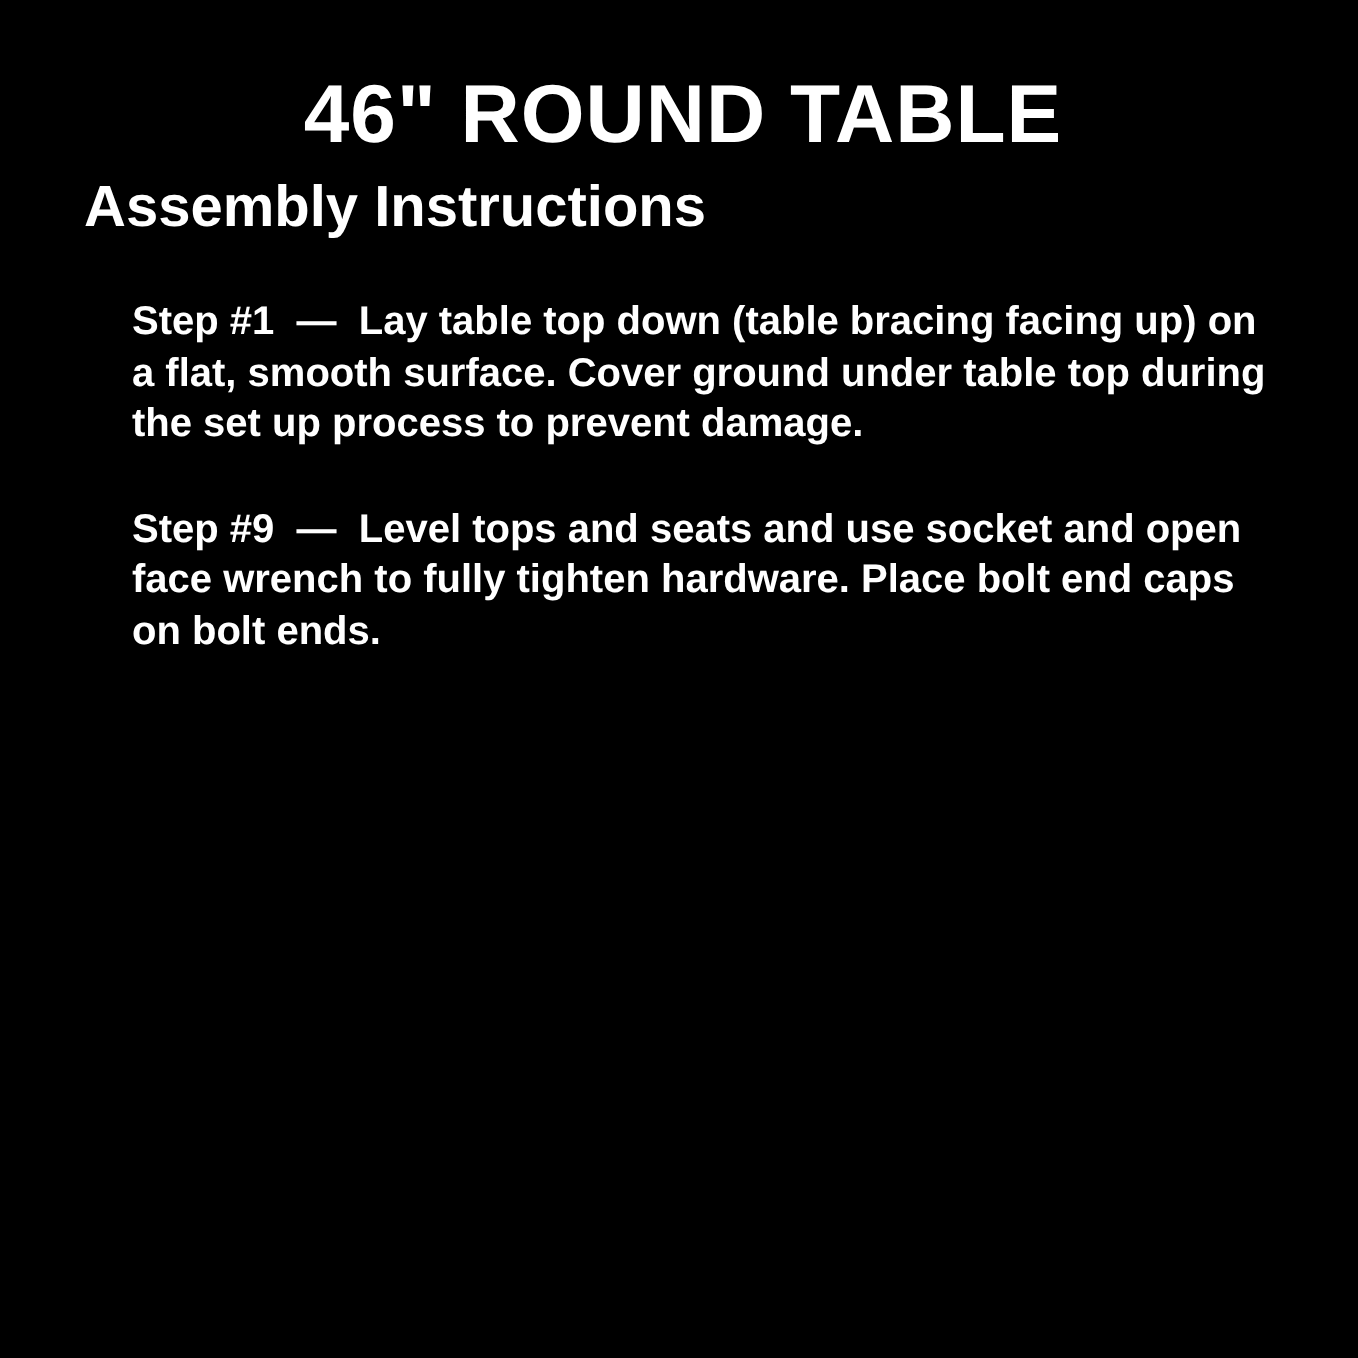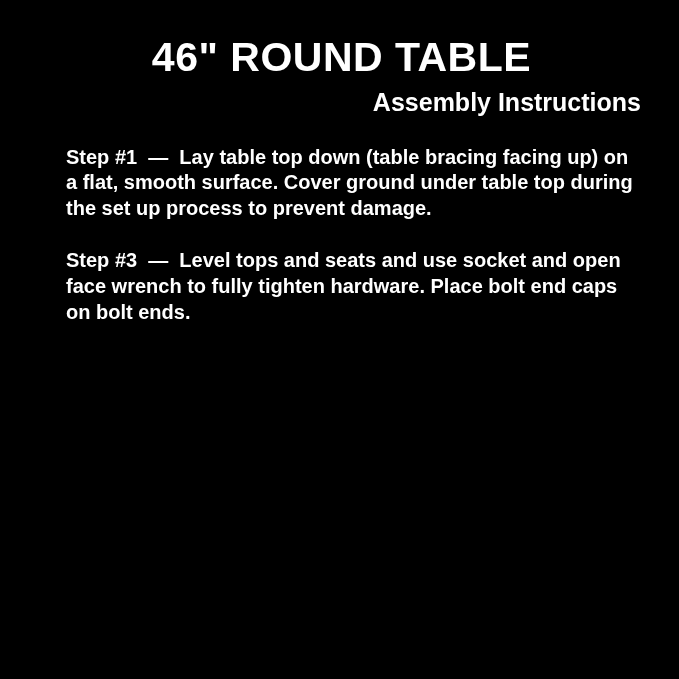--- a/index.html
+++ b/index.html
@@ -20,22 +20,22 @@
     padding: 36px 38px 0 42px;
   }
   .title {
     text-align: center;
     font-size: 41px;
     line-height: 1.05;
     letter-spacing: 0.5px;
     margin: 0 0 10px 0;
   }
   .subtitle {
-    text-align: right;
-    font-size: 25px;
+    text-align: left;
+    font-size: 29px;
     line-height: 1.1;
     margin: 0 0 28px 0;
   }
   .steps {
     max-width: 600px;
     margin-left: 24px;
   }
   .step {
     font-size: 20px;
     line-height: 1.28;
@@ -45,15 +45,15 @@
 </style>
 </head>
 <body>
 
 <div class="card">
   <h1 class="title">46" ROUND TABLE</h1>
   <h2 class="subtitle">Assembly Instructions</h2>
 
   <div class="steps">
     <p class="step">Step #1  —  Lay table top down (table bracing facing up) on a flat, smooth surface. Cover ground under table top during the set up process to prevent damage.</p>
-    <p class="step">Step #3  —  Level tops and seats and use socket and open face wrench to fully tighten hardware. Place bolt end caps on bolt ends.</p>
+    <p class="step">Step #9  —  Level tops and seats and use socket and open face wrench to fully tighten hardware. Place bolt end caps on bolt ends.</p>
   </div>
 </div>
 
 </body></html>

